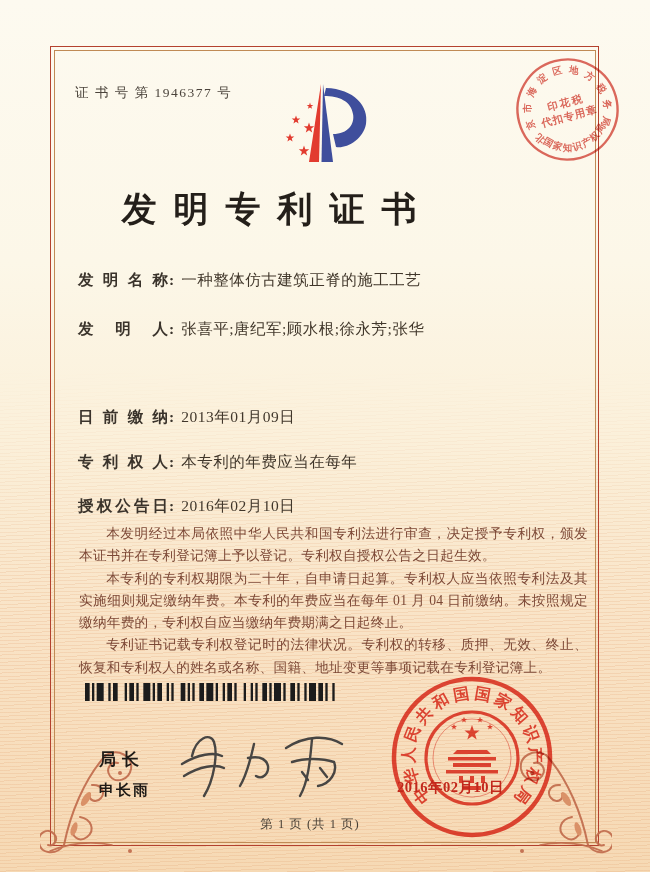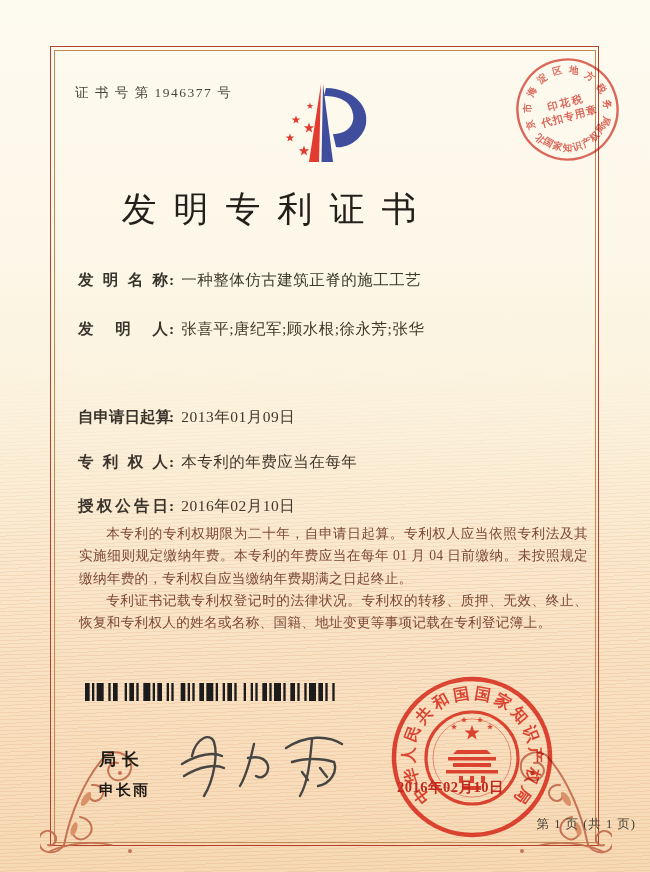--- a/index.html
+++ b/index.html
@@ -20,21 +20,21 @@
     border:1.5px solid #b4412e; z-index:1;
   }
   .frame-inner { position:absolute; inset:2.5px; border:1px solid #c08a55; }
   .cert-no {
     position:absolute; left:75px; top:84px; z-index:2;
     font-size:13.5px; letter-spacing:1.5px; color:#4b443c;
   }
   .logo { position:absolute; left:252px; top:76px; z-index:2; }
   .title {
     position:absolute; left:0; top:186px; width:538px; z-index:2;
-    text-align:center; font-size:35px; font-weight:400; color:#241f1a;
+    text-align:center; font-size:35px; font-weight:700; color:#241f1a;
     letter-spacing:17px; text-indent:17px;
   }
   .field { position:absolute; left:78px; z-index:2; font-size:15.5px; white-space:nowrap; }
   .flabel {
     display:inline-block; width:90px; text-align:justify; text-align-last:justify;
     font-weight:600; color:#3a332b; vertical-align:bottom;
   }
   .fcolon { color:#3a332b; font-weight:600; margin:0 7px 0 1px; }
   .fvalue { color:#41372b; font-weight:500; letter-spacing:0.5px; }
   .body-text {
@@ -47,21 +47,21 @@
   .sig-name  { position:absolute; left:99px; top:781px; z-index:2; font-size:15px; font-weight:600; letter-spacing:2px; color:#1e1a16; font-family:"Liberation Sans","DejaVu Sans",sans-serif; }
   .signature { position:absolute; left:170px; top:718px; z-index:2; }
   .seal { position:absolute; left:386px; top:672px; z-index:3; opacity:.88; mix-blend-mode:multiply; }
   .seal-date {
     position:absolute; left:397px; top:778px; z-index:4;
     font-size:14.5px; font-weight:700; color:#c2281c; letter-spacing:0.5px;
   }
   .stamp { position:absolute; left:510px; top:52px; z-index:3; opacity:.8; mix-blend-mode:multiply; }
   .footer {
     position:absolute; left:0; top:816px; width:620px; z-index:2;
-    text-align:right; font-size:12.5px; color:#473f35; letter-spacing:1px;margin-left:16px;
+    text-align:center; font-size:12.5px; color:#473f35; letter-spacing:1px;
   }
   .orn { position:absolute; z-index:1; }
   .orn-left  { left:40px;  top:733px; }
   .orn-right { left:500px; top:733px; transform:scaleX(-1); }
 </style>
 </head>
 <body>
 
 <div class="page">
 
@@ -106,30 +106,31 @@
 
   <div class="title">发明专利证书</div>
 
   <div class="field" style="top:319px">
     <span class="flabel">发明人</span><span class="fcolon">:</span><span class="fvalue">张喜平;唐纪军;顾水根;徐永芳;张华</span>
   </div>
   <div class="field" style="top:270px">
     <span class="flabel">发明名称</span><span class="fcolon">:</span><span class="fvalue">一种整体仿古建筑正脊的施工工艺</span>
   </div>
   <div class="field" style="top:407px">
-    <span class="flabel">自申请日起算</span><span class="fcolon">:</span><span class="fvalue">2013年01月09日</span>
+    <span class="flabel">日前缴纳</span><span class="fcolon">:</span><span class="fvalue">2013年01月09日</span>
   </div>
   <div class="field" style="top:452px">
     <span class="flabel">专利权人</span><span class="fcolon">:</span><span class="fvalue">本专利的年费应当在每年</span>
   </div>
   <div class="field" style="top:496px">
     <span class="flabel">授权公告日</span><span class="fcolon">:</span><span class="fvalue">2016年02月10日</span>
   </div>
 
   <div class="body-text">
+    <p>本发明经过本局依照中华人民共和国专利法进行审查，决定授予专利权，颁发本证书并在专利登记簿上予以登记。专利权自授权公告之日起生效。</p>
     <p>本专利的专利权期限为二十年，自申请日起算。专利权人应当依照专利法及其实施细则规定缴纳年费。本专利的年费应当在每年 01 月 04 日前缴纳。未按照规定缴纳年费的，专利权自应当缴纳年费期满之日起终止。</p>
     <p>专利证书记载专利权登记时的法律状况。专利权的转移、质押、无效、终止、恢复和专利权人的姓名或名称、国籍、地址变更等事项记载在专利登记簿上。</p>
   </div>
 
   <svg class="barcode" id="barcode-svg" width="252" height="18">
       <rect x="0.00" y="0" width="4.67" height="18" fill="#1c1c1c"></rect>
       <rect x="7.00" y="0" width="2.33" height="18" fill="#1c1c1c"></rect>
       <rect x="11.67" y="0" width="7.00" height="18" fill="#1c1c1c"></rect>
       <rect x="23.33" y="0" width="2.33" height="18" fill="#1c1c1c"></rect>
       <rect x="28.00" y="0" width="4.67" height="18" fill="#1c1c1c"></rect>

